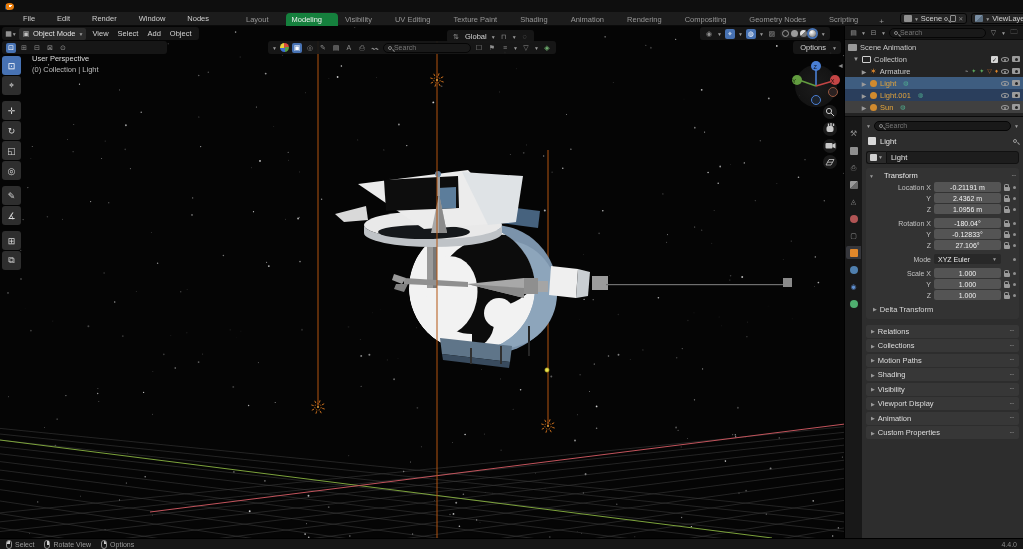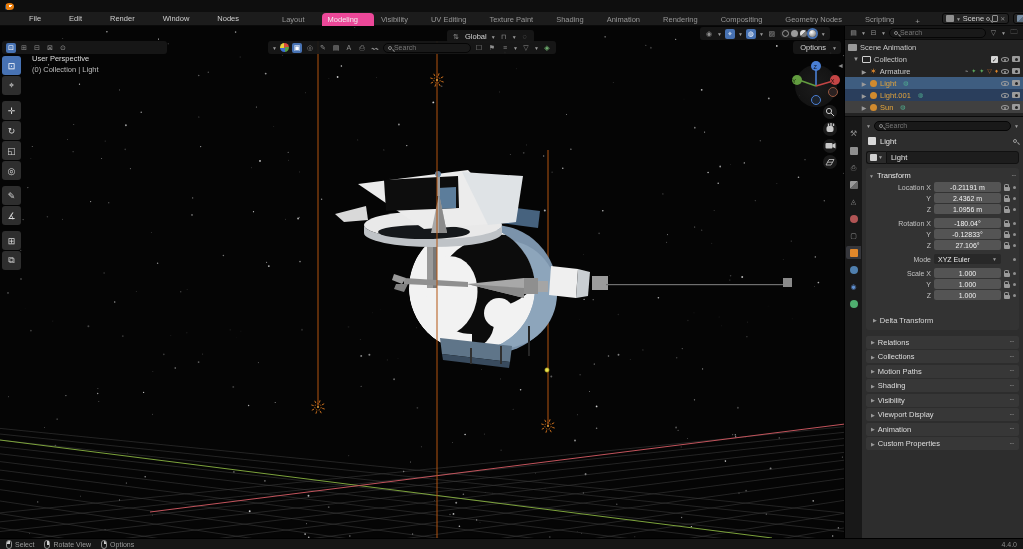--- a/index.html
+++ b/index.html
@@ -1,24 +1,24 @@
 <!DOCTYPE html>
 <html><head>
 <meta charset="utf-8">
 <style>
   *{margin:0;padding:0;box-sizing:border-box;font-family:"Liberation Sans",sans-serif;-webkit-user-select:none}
   html,body{width:1023px;height:549px;overflow:hidden;background:#111}
   .titlebar{height:12px;background:#0e0e0e;display:flex;align-items:center;padding:0 5px;gap:5px}
   .blogo{width:9px;height:7px;border-radius:50% 50% 50% 2px;background:radial-gradient(circle at 60% 40%,#fff 0 1.2px,#e87d0d 1.3px 70%,#265787 71%)}
   .titletext{font-size:7.5px;color:#b9b9b9;white-space:nowrap}
-  .topbar{height:14px;background:#1c1c1c;display:flex;align-items:center;padding:0 4px;gap:18px;border-bottom:1px solid #0a0a0a}
+  .topbar{height:14px;background:#1c1c1c;display:flex;align-items:center;padding:0 4px;gap:12px;border-bottom:1px solid #0a0a0a}
   .menu{font-size:7.5px;color:#cfcfcf;padding:1px 5px;border-radius:2px;cursor:default}
   .tabs{display:flex;align-items:flex-end;margin-left:14px;height:14px;gap:1px}
   .tab{font-size:7.5px;color:#969696;padding:2px 16px 2px 6px;border-radius:4px 4px 0 0;white-space:nowrap}
-  .tab.active{background:#ec4899;color:#efefef}
+  .tab.active{background:#15803d;color:#efefef}
   .plus{font-size:8px;color:#9a9a9a;padding:0 4px}
   .tb-right{margin-left:auto;display:flex;gap:4px;align-items:center}
   .widget{display:flex;align-items:center;gap:2px;background:#242424;border:1px solid #060606;border-radius:3px;padding:1px 3px;height:11px}
   .widget .lbl{font-size:7.5px;color:#d2d2d2}
   .wic{width:8px;height:7px;background:#8f8f8f;border-radius:1px}
   .wic.photo{background:linear-gradient(135deg,#7a8fa5 50%,#5b6e80 50%)}
   .chev{font-size:5px;color:#9a9a9a}
   .xico{font-size:6px;color:#8a8a8a}
   .copyico{width:6px;height:7px;border:1px solid #8f8f8f;border-radius:1px}
   .pinico{width:4px;height:4px;border-radius:50%;border:1px solid #9a9a9a;position:relative}
@@ -77,31 +77,31 @@
   .ptab{width:15px;height:13px;display:flex;align-items:center;justify-content:center;border-radius:2px 0 0 2px}
   .ptab.active{background:#35363b}
   .pti{width:8px;height:8px;border-radius:1px}
   .pcontent{flex:1;display:flex;flex-direction:column;padding:0 4px}
   .phead{height:15px;display:flex;align-items:center;gap:3px;margin:1px 0}
   .pcrumb{height:14px;display:flex;align-items:center;gap:4px;padding:0 2px;font-size:7.5px;color:#e8e8e8}
   .pname{height:14px;display:flex;align-items:center;gap:0;margin:2px 0 4px 0}
   .pname .icbox{display:flex;align-items:center;gap:1px;background:#2a2a2a;border:1px solid #111;border-right:none;border-radius:3px 0 0 3px;height:13px;padding:0 3px}
   .pname .field{flex:1;background:#1d1d1d;border:1px solid #111;border-radius:0 3px 3px 0;height:13px;display:flex;align-items:center;padding:0 4px;font-size:7.5px;color:#e3e3e3}
   .panel{background:#333;border-radius:3px;padding:2px 3px 4px 3px}
-  .panelhead{height:11px;display:flex;align-items:center;gap:3px;font-size:7.5px;color:#e6e6e6}
+  .panelhead{height:11px;display:flex;align-items:center;gap:10px;font-size:7.5px;color:#e6e6e6}
   .dots{margin-left:auto;color:#808080;font-size:7px}
   .trow{height:10px;display:flex;align-items:center;margin-top:1px;gap:3px}
   .trow .tlabel{width:62px;text-align:right;font-size:7px;color:#c2c2c2;flex:none}
   .trow .tval{flex:1;background:#545454;border-radius:2px;height:10px;display:flex;align-items:center;justify-content:center;font-size:7px;color:#f2f2f2}
   .trow .tdrop{flex:1;background:#282828;border-radius:2px;height:10px;display:flex;align-items:center;padding:0 4px;font-size:7px;color:#e8e8e8}
   .lock{width:6px;height:4px;border-radius:1px;background:#9a9a9a;position:relative;margin-top:3px;flex:none}
   .lock::before{content:'';position:absolute;top:-3px;left:0px;width:3px;height:3px;border:1px solid #9a9a9a;border-bottom:none;border-radius:2px 2px 0 0}
   .adot{width:3px;height:3px;border-radius:50%;background:#8f8f8f;flex:none}
   .gapr{height:3px}
-  .subpanel{height:12px;display:flex;align-items:center;gap:3px;font-size:7.5px;color:#d8d8d8;margin-top:14px;padding-left:4px}
+  .subpanel{height:12px;display:flex;align-items:center;gap:3px;font-size:7.5px;color:#d8d8d8;margin-top:3px;padding-left:4px}
   .cpanel{height:13px;background:#373737;border-radius:2px;display:flex;align-items:center;gap:3px;padding:0 5px;margin-top:1.5px;font-size:7.5px;color:#dedede}
   .statusbar{height:11px;background:#161616;border-top:1px solid #000;display:flex;align-items:center;gap:10px;padding:0 6px;font-size:7px;color:#9a9a9a}
   .sitem{display:flex;align-items:center;gap:3px}
   .mouse{width:6px;height:9px;border:1px solid #8f8f8f;border-radius:3px;position:relative;flex:none}
   .mouse.l::before{content:'';position:absolute;left:0;top:0;width:2.5px;height:3.5px;background:#cfcfcf;border-radius:2px 0 0 0}
   .mouse.m::before{content:'';position:absolute;left:2px;top:0;width:1.5px;height:4px;background:#cfcfcf}
   .mouse.r::before{content:'';position:absolute;right:0;top:0;width:2.5px;height:3.5px;background:#cfcfcf;border-radius:0 2px 0 0}
   .ver{margin-left:auto;color:#8a8a8a}
 </style>
 </head>
@@ -642,20 +642,32 @@
         <line x1="833.5" y1="100" x2="833.5" y2="97.5" stroke="#c9c9c9" stroke-width="1.4"></line>
         <circle cx="830" cy="120" r="7" fill="#232323" fill-opacity="0.7"></circle>
         <rect x="825.5" y="117" width="7" height="5.5" rx="1" fill="#c9c9c9"></rect>
         <polygon points="832.5,118.5 835.5,117 835.5,122.5 832.5,121" fill="#c9c9c9"></polygon>
         <circle cx="830" cy="136" r="7" fill="#232323" fill-opacity="0.7"></circle>
         <path d="M 826,139 L 829,133.5 L 834,133.5 L 831,139 Z" fill="none" stroke="#c9c9c9" stroke-width="0.8"></path>
         <line x1="827.5" y1="136.2" x2="832.5" y2="136.2" stroke="#c9c9c9" stroke-width="0.8"></line>
       </g>
     </svg>
 
+    <div class="hblock" style="left:2px;top:1px">
+      <span class="g">▦<span class="chev">▼</span></span>
+      <div class="modebox">
+        <span class="g" style="width:8px">▣</span>
+        <span class="lbl">Object Mode</span>
+        <span class="chev">▼</span>
+      </div>
+      <span class="hmenu">View</span>
+      <span class="hmenu">Select</span>
+      <span class="hmenu">Add</span>
+      <span class="hmenu">Object</span>
+    </div>
     <div class="hblock" style="left:447px;top:4px">
       <span class="g dim">⇅</span>
       <span class="hmenu" style="padding:0 1px">Global</span>
       <span class="chev">▼</span>
       <span class="g dim">⊓</span>
       <span class="chev">▼</span>
       <span class="g dim">◌</span>
     </div>
     <div class="hblock" style="left:700px;top:1px;right:auto">
       <span class="g dim">◉</span>

